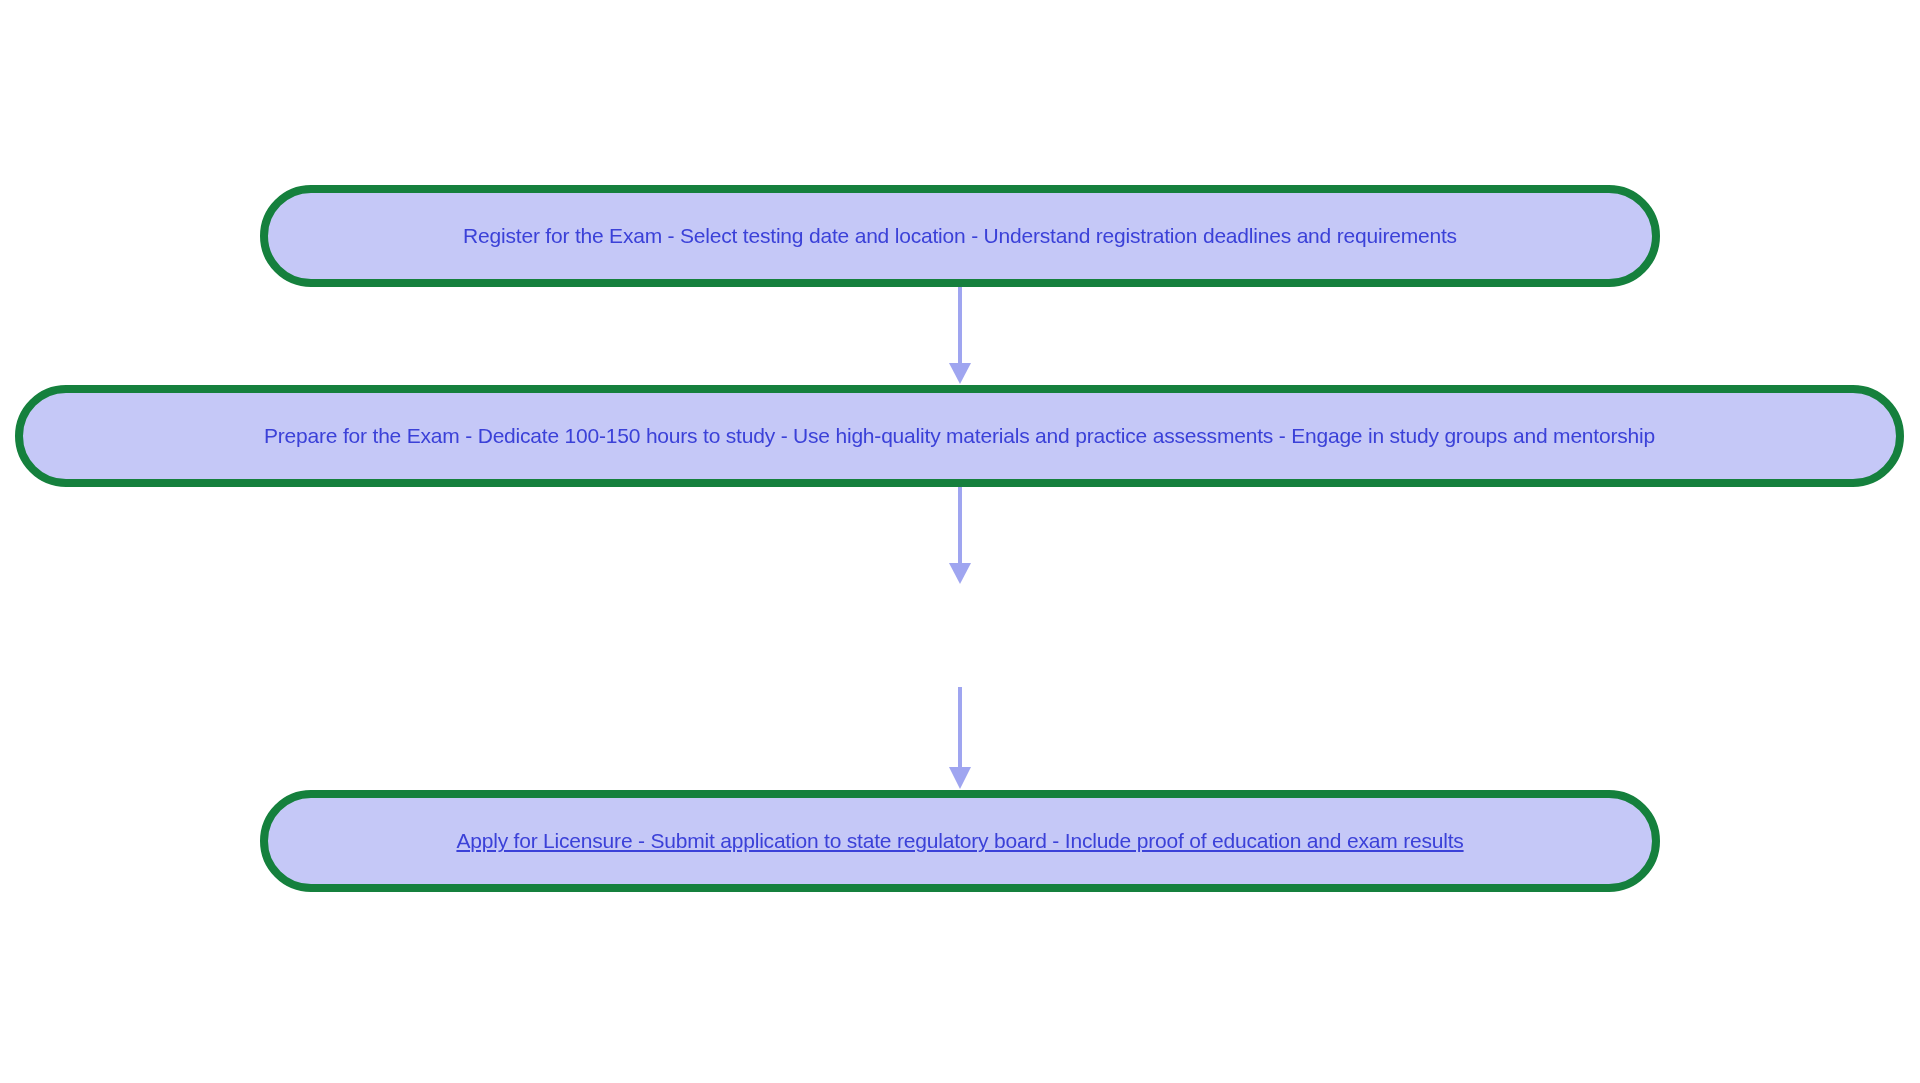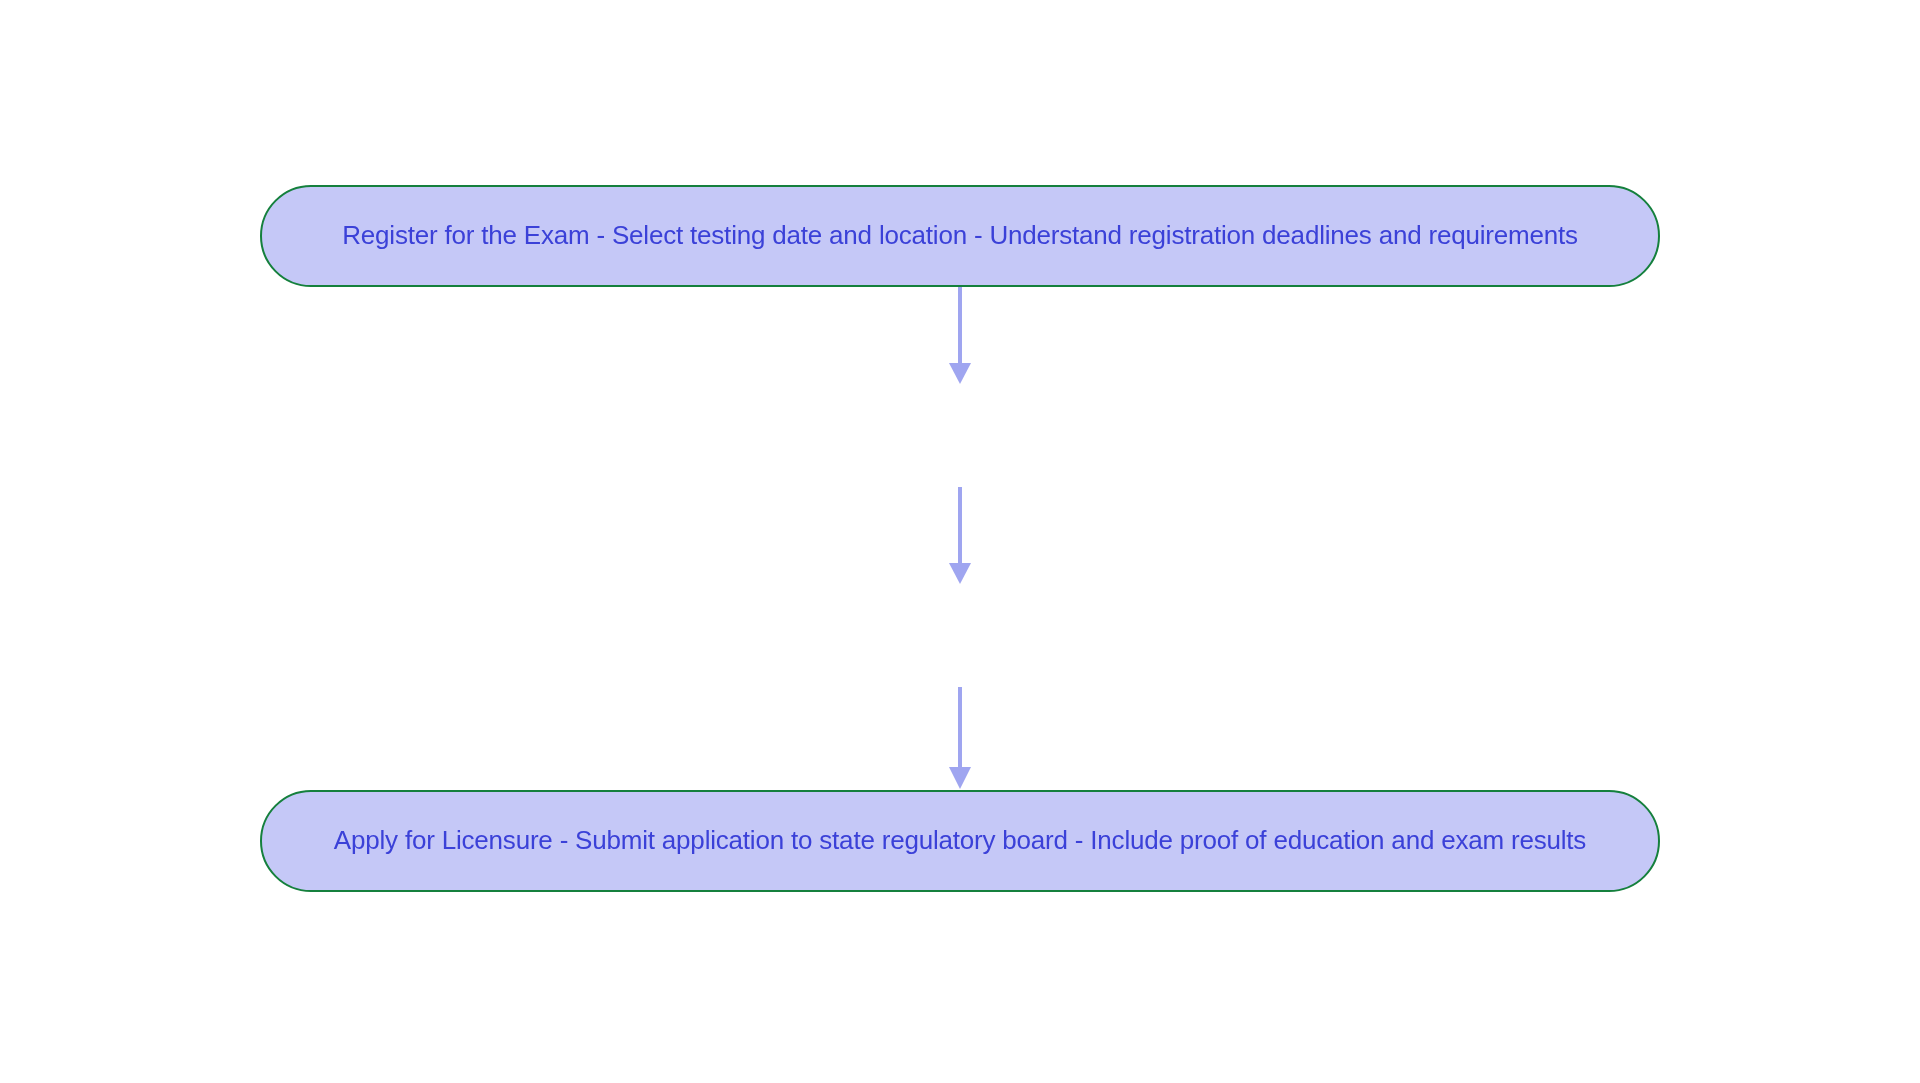--- a/index.html
+++ b/index.html
@@ -22,25 +22,25 @@
     background: #ffffff;
   }
 
   .flow-node {
     position: absolute;
     box-sizing: border-box;
     display: flex;
     align-items: center;
     justify-content: center;
     background: #c5c8f7;
-    border: 2px solid #15803d;
+    border: 8px solid #15803d;
     border-radius: 54px;
     color: #3b41d8;
     font-family: "Liberation Sans", sans-serif;
-    font-size: 26px;
+    font-size: 21px;
     font-weight: 400;
     letter-spacing: -0.2px;
     line-height: 1.2;
     white-space: nowrap;
     text-align: center;
     padding: 0 26px;
   }
 
   
   #node-0 {
@@ -62,20 +62,21 @@
     top: 585px;
     width: 1770px;
     height: 102px;
   }
   
   #node-3 {
     left: 260px;
     top: 790px;
     width: 1400px;
     height: 102px;
+    text-decoration: underline;
   }
 
   .flow-connector {
     position: absolute;
     left: 944px;
     width: 32px;
     pointer-events: none;
   }
   #connector-0 { top: 287px;  height: 98px; }
   #connector-1 { top: 487px;  height: 98px; }
@@ -94,20 +95,21 @@
 
   <div class="flow-node" id="node-0">Register for the Exam - Select testing date and location - Understand registration deadlines and requirements</div>
 
   <div class="flow-connector" id="connector-0">
     <svg viewBox="0 0 32 98" preserveAspectRatio="none">
       <line x1="16" y1="0" x2="16" y2="78" stroke="#9fa5f0" stroke-width="4"></line>
       <polygon points="5,76 27,76 16,97" fill="#9fa5f0"></polygon>
     </svg>
   </div>
 
+  <div class="flow-node" id="node-1">Prepare for the Exam - Dedicate 100-150 hours to study - Use high-quality materials and practice assessments - Engage in study groups and mentorship</div>
 
   <div class="flow-connector" id="connector-1">
     <svg viewBox="0 0 32 98" preserveAspectRatio="none">
       <line x1="16" y1="0" x2="16" y2="78" stroke="#9fa5f0" stroke-width="4"></line>
       <polygon points="5,76 27,76 16,97" fill="#9fa5f0"></polygon>
     </svg>
   </div>
 
 
   <div class="flow-connector" id="connector-2">

